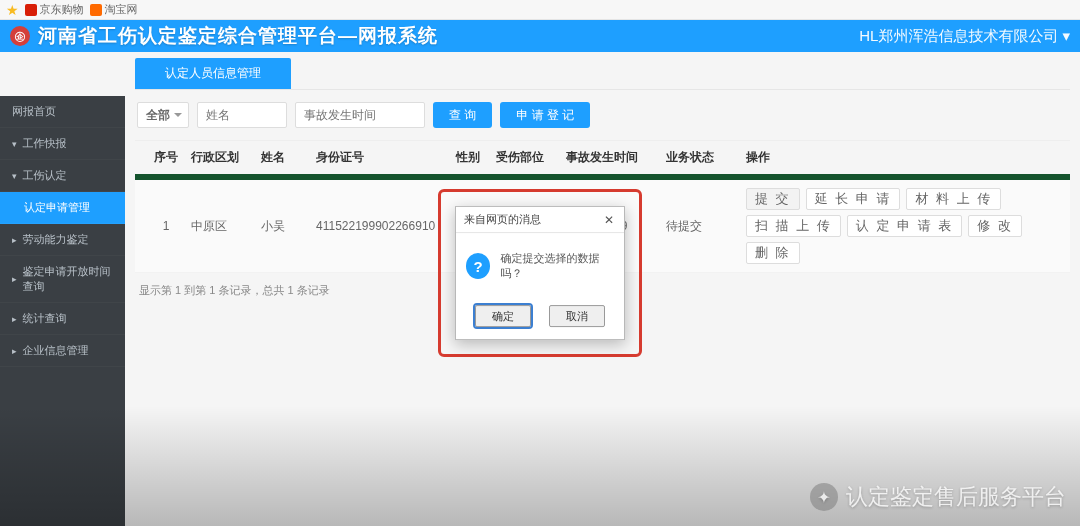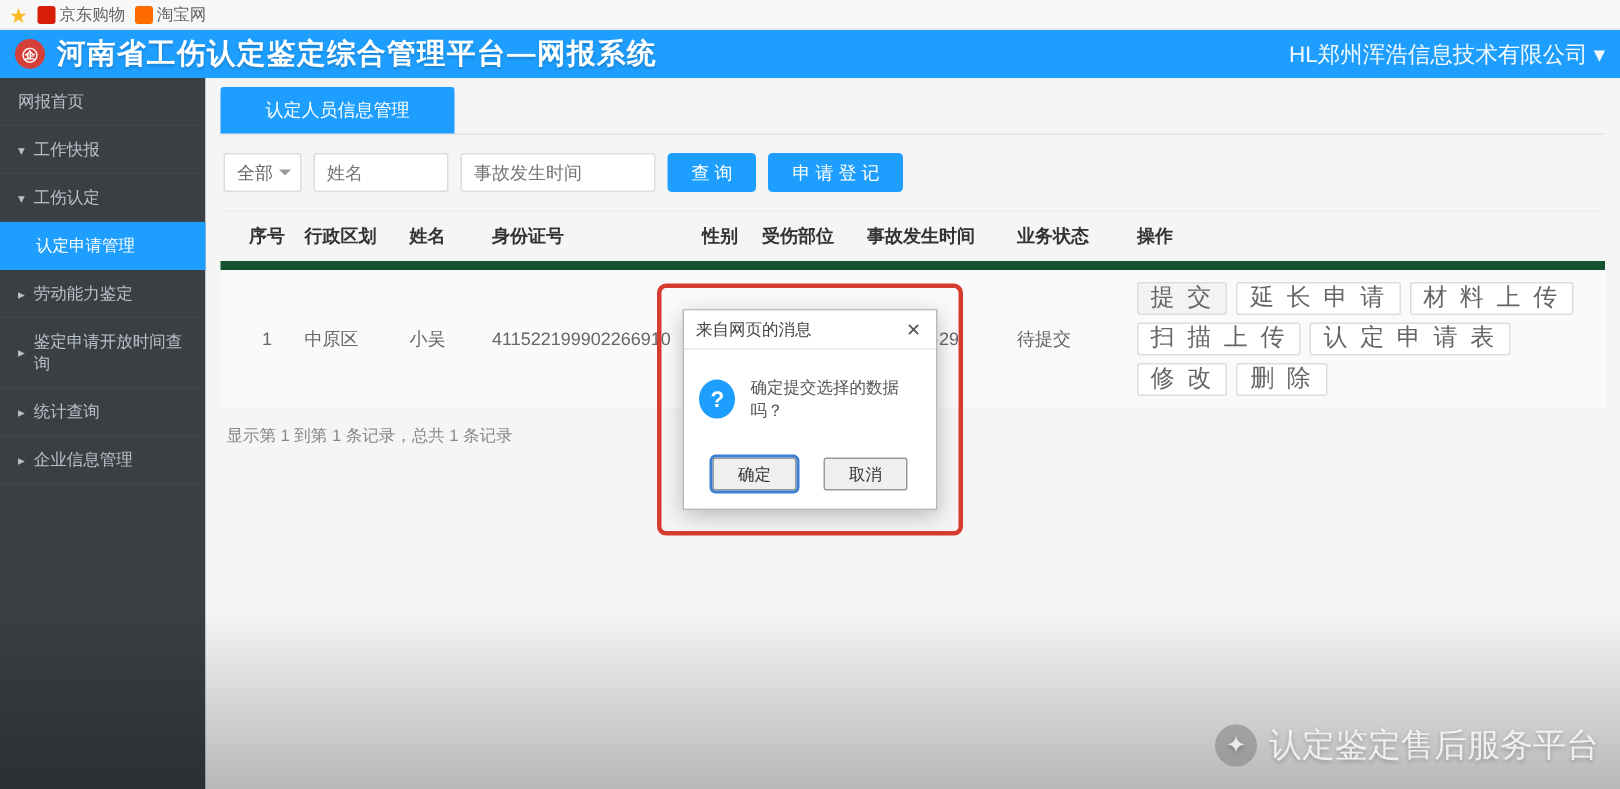--- a/index.html
+++ b/index.html
@@ -7,41 +7,41 @@
   .browser-bar { height:20px; background:#f7f7f7; border-bottom:1px solid #e5e5e5; display:flex; align-items:center; padding:0 6px; gap:6px; font-size:11px; color:#666;}
   .fav { display:flex; align-items:center; gap:3px;}
   .fav .ic { width:12px; height:12px; display:inline-block;}
   .star { color:#f8bb22; font-size:14px; line-height:12px;}
   .header { height:32px; background:linear-gradient(#1e9fff,#1e9fff); display:flex; align-items:center; justify-content:space-between; padding:0 10px; color:#fff;}
   .header-left { display:flex; align-items:center; gap:8px;}
   .logo-circle { width:20px; height:20px; border-radius:50%; background:#d43f3a; display:flex; align-items:center; justify-content:center; color:#fff; font-size:11px; font-weight:bold;}
   .title { font-size:19px; font-weight:bold; letter-spacing:1px; text-shadow:0 1px 2px rgba(0,0,0,.2);}
   .header-right { font-size:15px; display:flex; align-items:center; gap:4px; opacity:.95;}
   .layout { display:flex; height:474px;}
-  .sidebar { width:137px; background:#3a3f44; color:#b8c0c8; display:flex; flex-direction:column; font-size:11px;}
+  .sidebar { width:125px; background:#3a3f44; color:#b8c0c8; display:flex; flex-direction:column; font-size:11px;margin-top:44px;}
   .side-item { padding:8px 10px 8px 16px; border-bottom:1px solid rgba(255,255,255,.03); display:flex; align-items:center; gap:6px; position:relative; cursor:pointer;}
   .side-item.top { padding-left:12px;}
   .side-item.active { background:#1e9fff; color:#fff;}
   .side-item.active::after { content:""; position:absolute; right:-6px; top:50%; margin-top:-6px; border:6px solid transparent; border-left-color:#1e9fff; }
   .side-sub { padding-left:24px;}
   .main { flex:1; background:#f5f5f5; padding:6px 10px 10px 10px; overflow:hidden;}
   .tab-head { display:flex; border-bottom:1px solid #e6e6e6; margin-bottom:12px;}
   .tab { padding:7px 30px; font-size:12px; background:#1e9fff; color:#fff; border-radius:2px 2px 0 0;}
   .filters { display:flex; gap:8px; align-items:center; padding:0 2px 12px 2px;}
-  .sel { height:26px; border:1px solid #ddd; border-radius:2px; padding:0 18px 0 8px; font-size:12px; background:#fff; position:relative; display:flex; align-items:center; color:#666; min-width:52px;}
+  .sel { height:26px; border:1px solid #ddd; border-radius:2px; padding:0 18px 0 8px; font-size:12px; background:#fff; position:relative; display:flex; align-items:center; color:#666; min-width:52px;font-weight:bold;}
   .sel::after{content:""; position:absolute; right:6px; top:50%; margin-top:-2px; border:4px solid transparent; border-top-color:#999;}
   .inp { height:26px; border:1px solid #ddd; border-radius:2px; padding:0 8px; font-size:12px; color:#999; background:#fff;}
   .inp.w1{width:90px;} .inp.w2{width:130px;}
   .btn { height:26px; padding:0 16px; border:none; border-radius:3px; font-size:12px; background:#1e9fff; color:#fff; cursor:pointer;}
   .table { width:100%; border-top:1px solid #eee;}
   .thead,.trow{ display:grid; grid-template-columns:50px 70px 55px 140px 40px 70px 100px 80px 1fr; align-items:center; padding:8px 6px; font-size:12px;}
   .thead{ color:#333; font-weight:bold; border-bottom:6px solid #14532d;}
   .trow{ background:#fafafa; border-bottom:1px solid #f2f2f2; color:#666;}
   .ops{ display:flex; flex-wrap:wrap; gap:5px 6px; padding-right:8px;}
-  .op-btn{ height:22px; line-height:20px; padding:0 8px; border:1px solid #ddd; border-radius:2px; background:#fff; font-size:16px; color:#666; cursor:pointer; letter-spacing:2px;}
+  .op-btn{ height:22px; line-height:20px; padding:0 8px; border:1px solid #ddd; border-radius:2px; background:#fff; font-size:13px; color:#666; cursor:pointer; letter-spacing:2px;}
   .op-btn:first-child{ background:#f3f3f3;}
   .pager{ padding:10px 4px; font-size:11px; color:#888;}
   .dialog-wrap{ position:absolute; left:50%; top:50%; transform:translate(-50%,-44%); border:3px solid #d63b2f; border-radius:6px; padding:14px; background:rgba(214,59,47,0); }
   .dialog{ width:170px; background:#fff; border:1px solid #b8b8b8; box-shadow:0 4px 14px rgba(0,0,0,.25); }
   .dlg-head{ height:26px; background:#fff; border-bottom:1px solid #e5e5e5; display:flex; align-items:center; justify-content:space-between; padding:0 8px; font-size:11px; color:#444;}
   .dlg-close{ width:14px; height:14px; display:flex; align-items:center; justify-content:center; font-size:12px; color:#555; cursor:pointer;}
   .dlg-body{ padding:18px 10px 16px 10px; display:flex; align-items:center; gap:10px;}
   .q-circle{ width:26px; height:26px; border-radius:50%; background:#1e9fff; color:#fff; display:flex; align-items:center; justify-content:center; font-size:15px; font-weight:bold;}
   .dlg-msg{ font-size:11px; color:#555;}
   .dlg-foot{ padding:8px 8px 12px 8px; display:flex; justify-content:center; gap:18px;}

